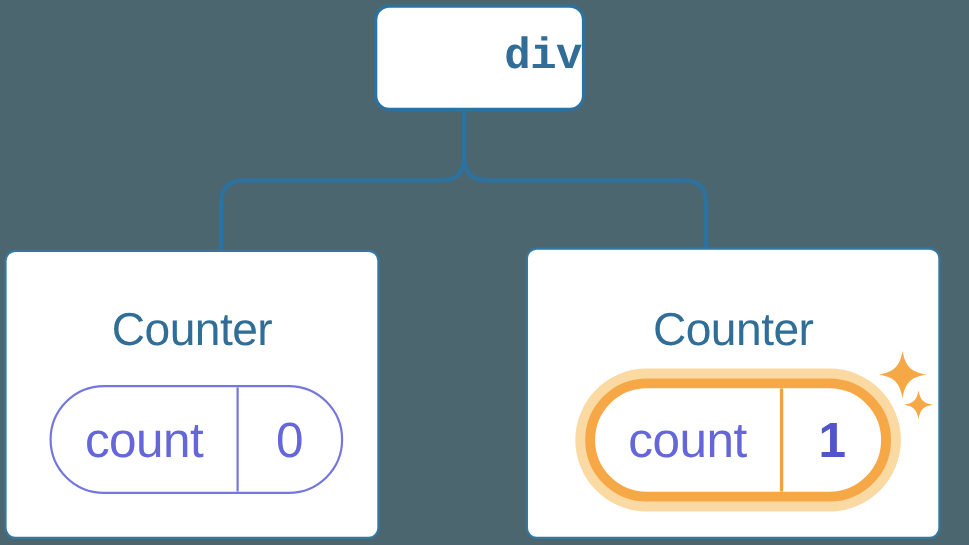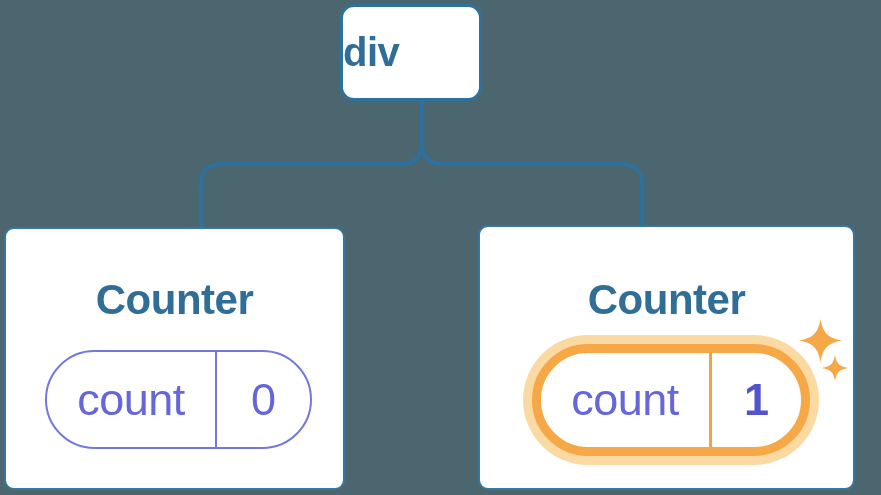--- a/index.html
+++ b/index.html
@@ -12,26 +12,26 @@
     position: relative;
     width: 881px;
     height: 495px;
     background: #4C6670;
     overflow: hidden;
   }
   
   .root-node {
     position: absolute;
     left: 340px; top: 4px;
-    width: 142px; height: 97px;
+    width: 192px; height: 97px;
     background: #ffffff;
     border: 3px solid #2D719E;
     border-radius: 14px;
     box-sizing: border-box;
-    display: flex; align-items: center; justify-content: flex-start;
+    display: flex; align-items: center; justify-content: flex-end; font-family: Liberation Mono, monospace;
   }
   .root-node .label {
     font-size: 40px;
     font-weight: 600;
     color: #306E98;
     letter-spacing: -0.5px;
   }
   
   #connector {
     position: absolute;
@@ -45,21 +45,21 @@
     border-radius: 10px;
     box-sizing: border-box;
   }
   #card-left  { left: 4px;   top: 227px; width: 341px; height: 263px; }
   #card-right { left: 478px; top: 225px; width: 377px; height: 265px; }
   .card-title {
     position: absolute;
     left: 0; right: 0;
     text-align: center;
     font-size: 42px;
-    font-weight: 700;
+    font-weight: 400;
     color: #306E98;
     letter-spacing: -0.5px;
     line-height: 1;
   }
   #card-left  .card-title { top: 50px; }
   #card-right .card-title { top: 52px; }
   
   .pill {
     position: absolute;
     left: 39px; top: 121px;

